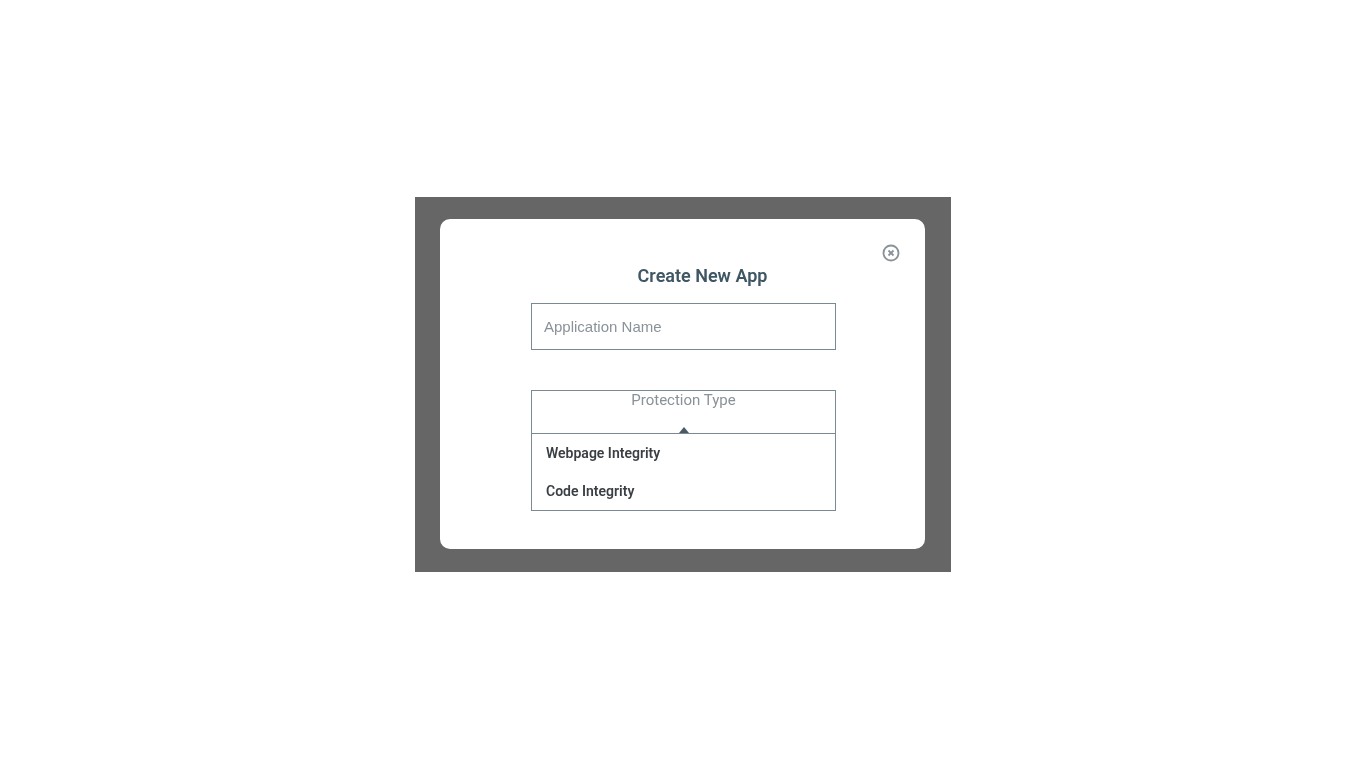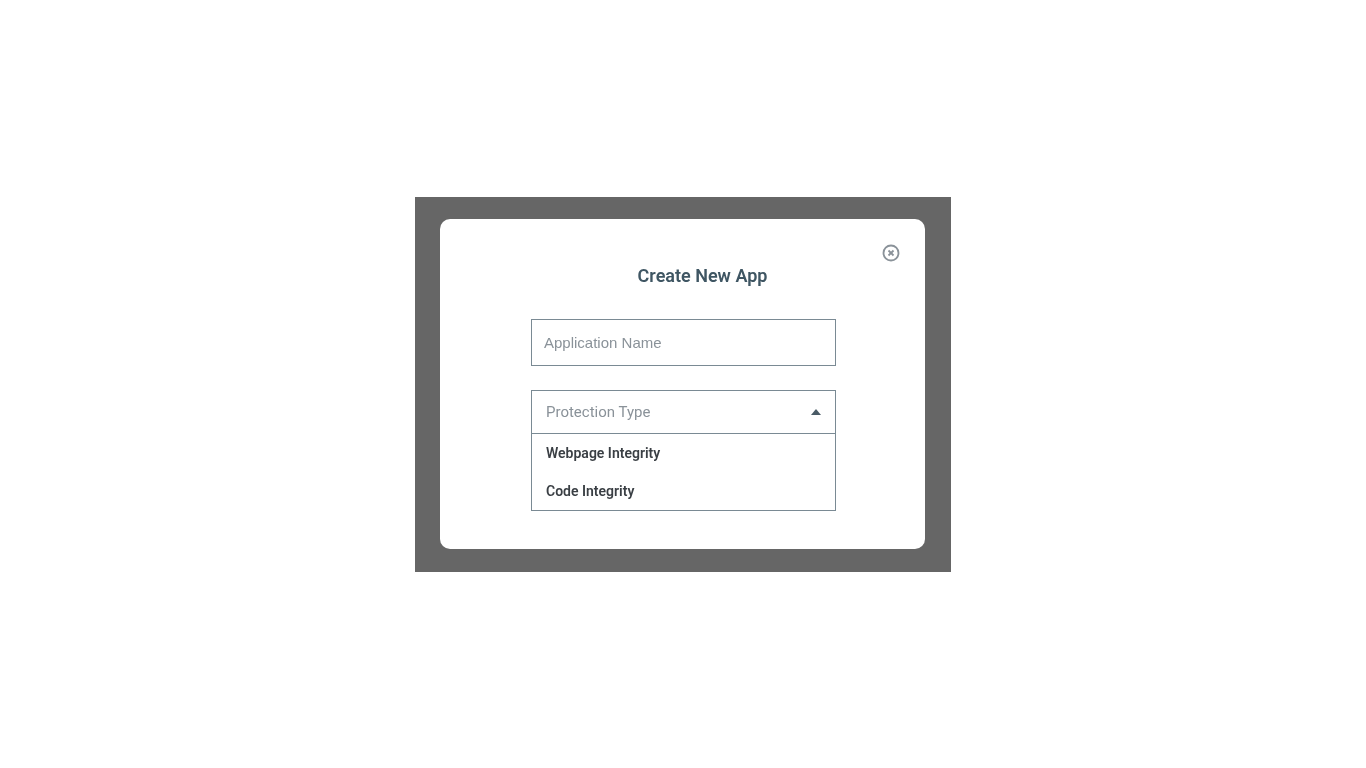--- a/index.html
+++ b/index.html
@@ -40,21 +40,21 @@
     font-size: 18px;
     font-weight: 600;
     color: #3f5663;
     margin-left: 20px;
   }
   .field-wrap {
     position: absolute;
     left: 91px;
     width: 305px;
   }
-  .name-wrap { top: 100px; }
+  .name-wrap { top: 84px; }
   .name-input {
     width: 100%;
     height: 47px;
     border: 1px solid #7a8a94;
     background: #ffffff;
     padding: 0 12px;
     font-size: 15px;
     color: #3f5663;
     outline: none;
   }
@@ -63,20 +63,21 @@
   .select-header {
     width: 100%;
     height: 44px;
     border: 1px solid #7a8a94;
     background: #ffffff;
     display: flex;
     align-items: center;
     justify-content: space-between;
     padding: 0 14px;
     cursor: pointer;
+    flex-direction: column;
   }
   .select-placeholder {
     font-size: 15px;
     color: #8a9299;
   }
   .caret {
     width: 0; height: 0;
     border-left: 5px solid transparent;
     border-right: 5px solid transparent;
     border-bottom: 6px solid #4a5b66;

